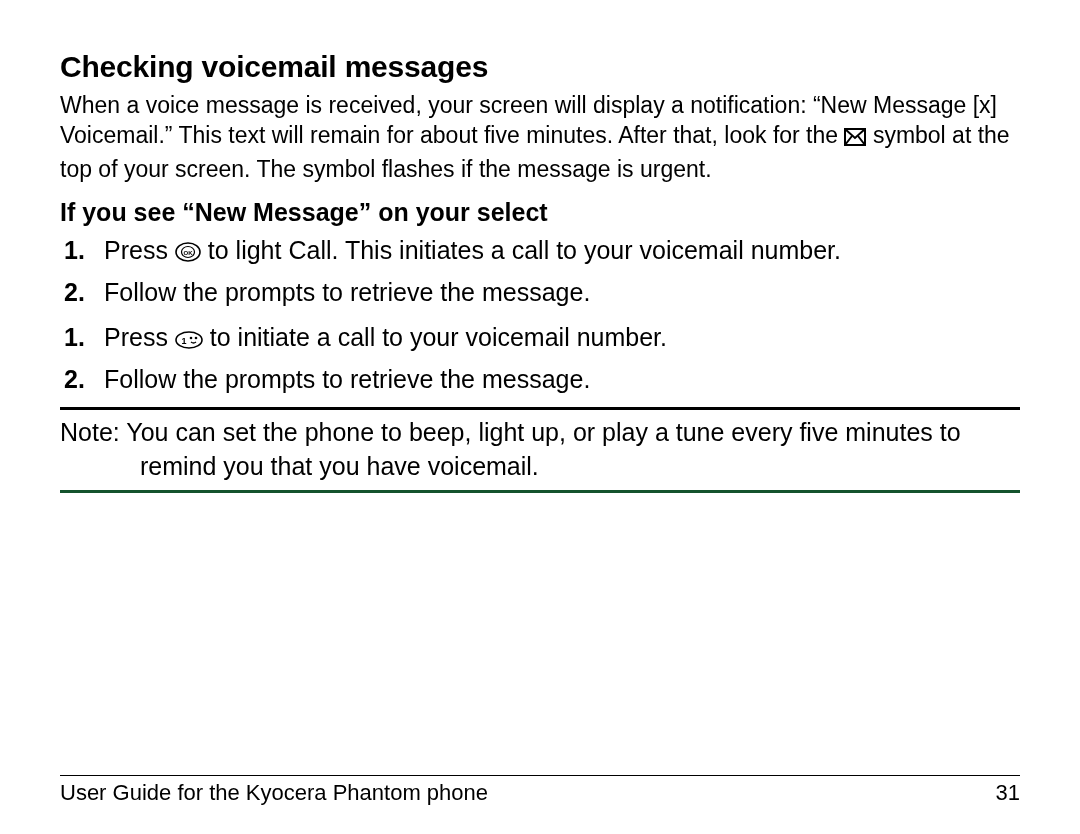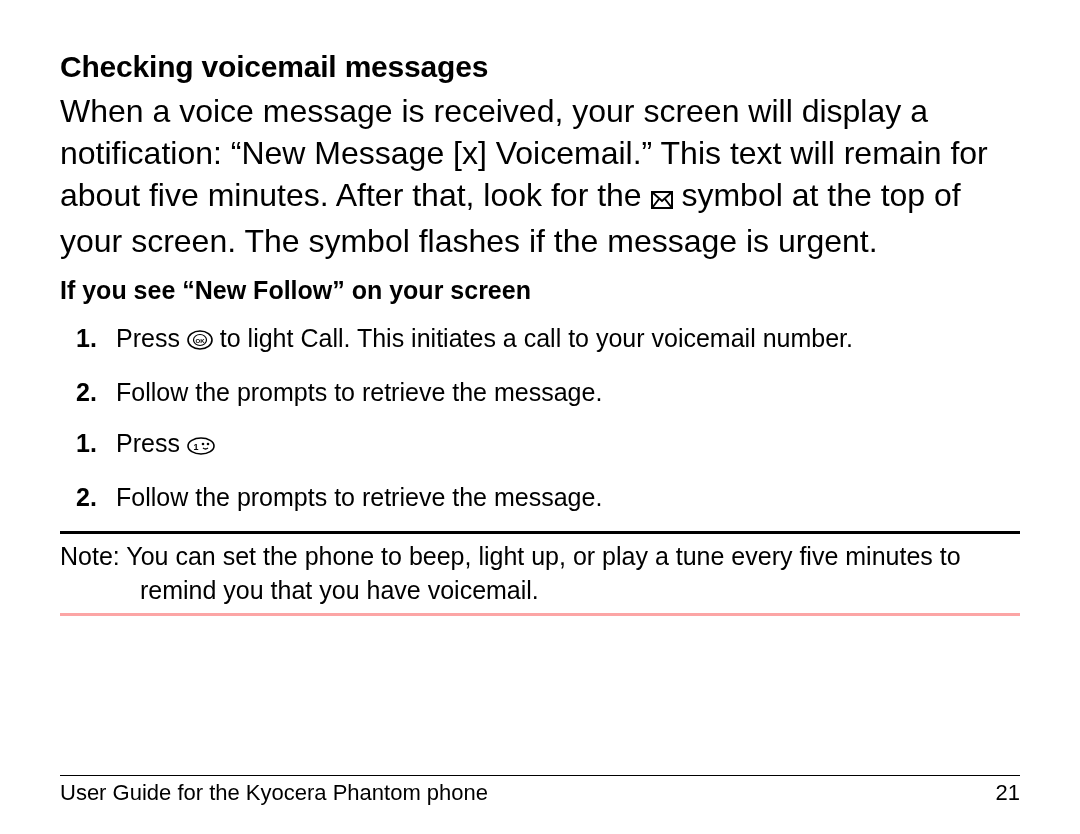--- a/index.html
+++ b/index.html
@@ -18,54 +18,54 @@
     height: 834px;
     padding: 50px 60px 0 60px;
   }
   .heading {
     font-size: 30px;
     font-weight: bold;
     margin: 0 0 6px 0;
     letter-spacing: -0.2px;
   }
   .body-text {
-    font-size: 32px;
+    font-size: 23px;
     line-height: 1.32;
     margin: 0 0 14px 0;
   }
   .subhead {
     font-size: 25px;
     font-weight: bold;
     margin: 8px 0 6px 0;
   }
   ol.steps {
     margin: 0 0 10px 0;
     padding-left: 0;
     list-style: none;
     counter-reset: step;
   }
   ol.steps > li {
     counter-increment: step;
     font-size: 25px;
     line-height: 1.4;
     padding-left: 40px;
     position: relative;
-    margin: 16px;
+    margin: 4px;
   }
   ol.steps > li::before {
     content: counter(step) ".";
     position: absolute;
     left: 0;
     font-weight: bold;
   }
   .nowrap { white-space: nowrap; }
   .bold { font-weight: normal; }
   .note-block {
     border-top: 3px solid #000;
-    border-bottom: 3px solid #fca5a5;
+    border-bottom: 3px solid #14532d;
     padding: 6px 0 6px 0;
     margin-top: 6px;
   }
   .note-text {
     font-size: 25px;
     line-height: 1.35;
     margin: 0;
     padding-left: 80px;
     text-indent: -80px;
   }
@@ -103,21 +103,21 @@
     <span class="icon">
       <svg width="22" height="18" viewBox="0 0 22 18">
         <rect x="1" y="1" width="20" height="16" fill="none" stroke="#000" stroke-width="2"></rect>
         <path d="M1 1 L11 10 L21 1" fill="none" stroke="#000" stroke-width="2"></path>
         <path d="M1 17 L8 8 M21 17 L14 8" fill="none" stroke="#000" stroke-width="2"></path>
       </svg>
     </span>
     <span> symbol at the top of your screen. The symbol flashes if the message is urgent.</span>
   </p>
 
-  <div class="subhead">If you see “New Follow” on your screen</div>
+  <div class="subhead">If you see “New Message” on your select</div>
 
   <ol class="steps">
     <li>
       <span class="nowrap">
         <span>Press </span>
         <span class="icon">
           <svg width="26" height="20" viewBox="0 0 26 20">
             <ellipse cx="13" cy="10" rx="12" ry="9" fill="none" stroke="#000" stroke-width="1.6"></ellipse>
             <ellipse cx="13" cy="10" rx="6.5" ry="5.5" fill="none" stroke="#000" stroke-width="1.2"></ellipse>
             <text x="13" y="12.6" text-anchor="middle" font-size="6" font-family="Arial" font-weight="bold">OK</text>
@@ -137,31 +137,32 @@
         <span class="icon">
           <svg width="28" height="18" viewBox="0 0 28 18">
             <ellipse cx="14" cy="9" rx="13" ry="8" fill="none" stroke="#000" stroke-width="1.6"></ellipse>
             <text x="9" y="12.5" text-anchor="middle" font-size="9" font-family="Arial" font-weight="bold">1</text>
             <circle cx="16" cy="7" r="1.3" fill="#000"></circle>
             <circle cx="21" cy="7" r="1.3" fill="#000"></circle>
             <path d="M16 11 Q18.5 13 21 11" fill="none" stroke="#000" stroke-width="1.3"></path>
           </svg>
         </span>
       </span>
+      <span> to initiate a call to your voicemail number.</span>
     </li>
     <li>Follow the prompts to retrieve the message.</li>
   </ol>
 
   <div class="note-block">
     <p class="note-text">
       <span class="bold">Note:</span><span> You can set the phone to beep, light up, or play a tune every five minutes to remind you that you have voicemail.</span>
     </p>
   </div>
 
   <div class="footer">
     <hr class="footer-rule">
     <div class="footer-row">
       <span>User Guide for the Kyocera Phantom phone</span>
-      <span>21</span>
+      <span>31</span>
     </div>
   </div>
 
 </div>
 
 </body></html>

